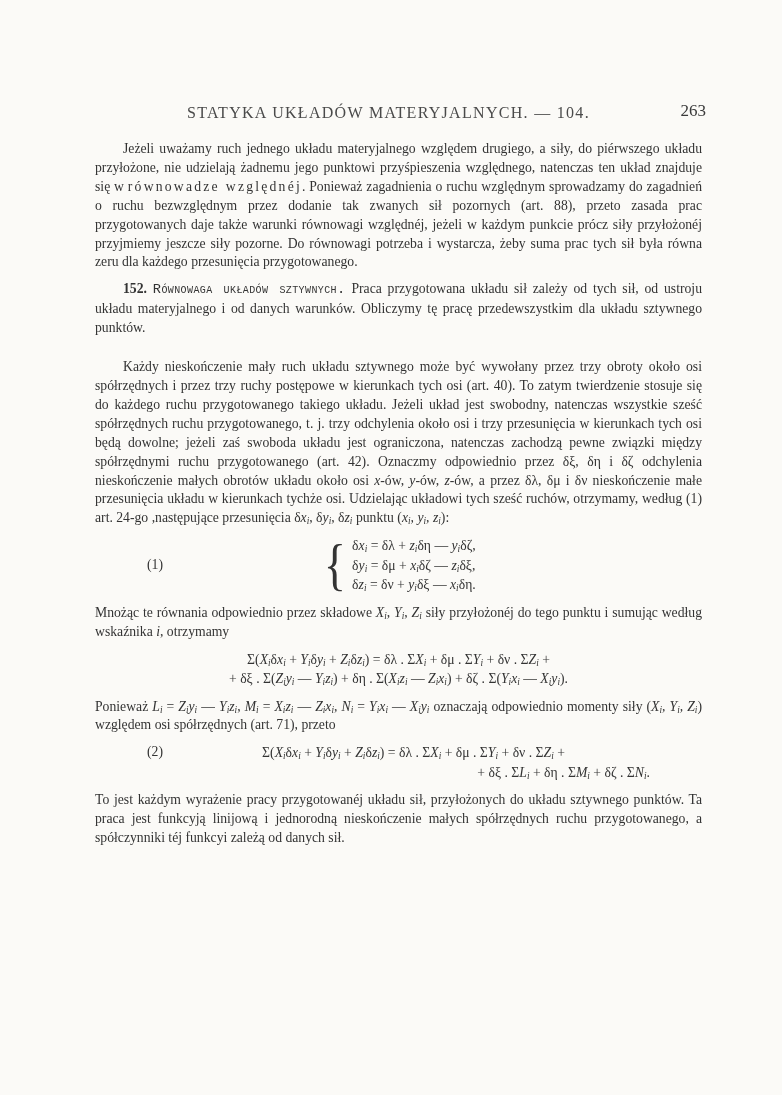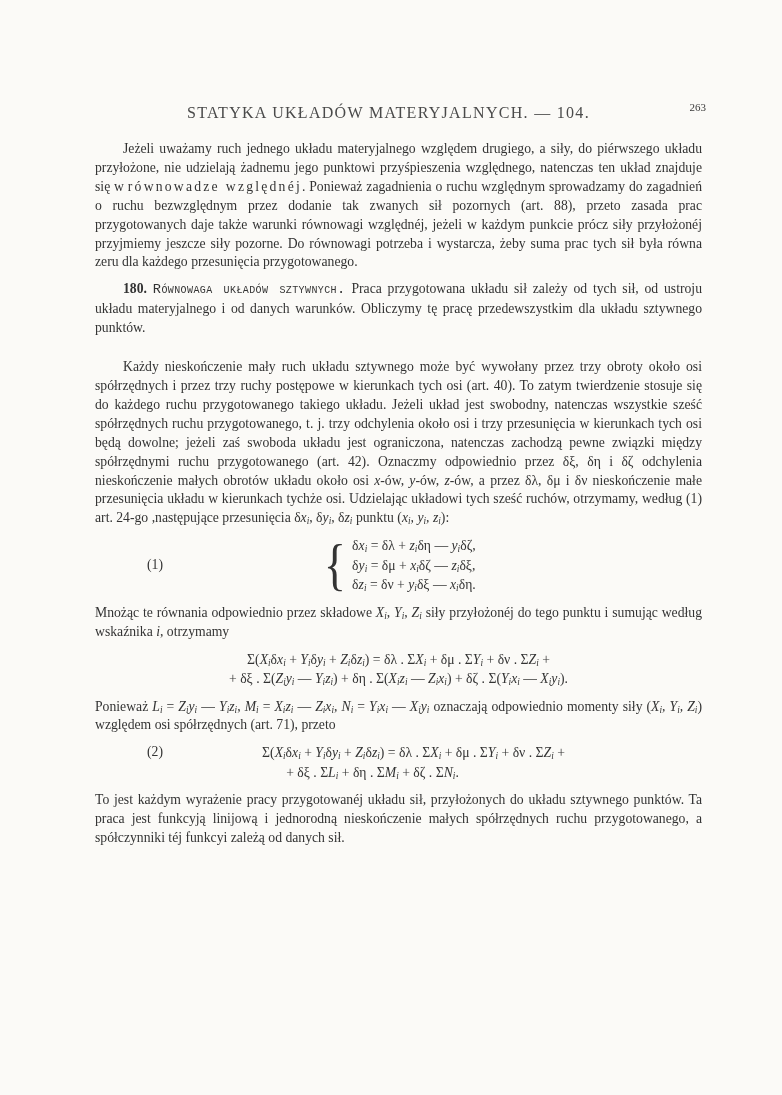--- a/index.html
+++ b/index.html
@@ -10,21 +10,21 @@
     font-family: "Liberation Serif", "DejaVu Serif", serif;
     color: #333;
   }
   .page { padding: 104px 80px 0 95px; }
 
   .running-head { position: relative; height: 16px; margin-bottom: 20px; }
   .running-title {
     position: absolute; left: 0; right: 20px; text-align: center;
     font-size: 16px; letter-spacing: 1.3px; color: #4a4a4a;
   }
-  .page-number { position: absolute; right: -4px; top: -3px; font-size: 11px; color: #3a3a3a; }
+  .page-number { position: absolute; right: -4px; top: -3px; font-size: 17px; color: #3a3a3a; }
 
   .text-column { font-size: 13.7px; line-height: 18.9px; text-align: justify; }
   p { margin: 0; text-indent: 28px; }
   p.noindent { text-indent: 0; }
   .gap-sm { margin-top: 8px; }
   .gap-xs { margin-top: 20px; }
 
   .sp { letter-spacing: 2.2px; }          
   .sc { font-variant: small-caps; letter-spacing: 0.4px; font-family: Liberation Mono, monospace; }
   .secno { font-weight: bold; }
@@ -37,37 +37,37 @@
   .label-top { top: 0; }
   .eq-system { display: flex; justify-content: center; align-items: center; }
   .brace {
     font-size: 58px; line-height: 58px; font-weight: 400;
     display: inline-block; transform: scaleX(.8); margin-right: 3px; color: #333;
   }
   .eq-lines > div { line-height: 19.5px; }
   .eq-center { text-align: center; }
   .eq-center > div { line-height: 19.5px; }
   .eq2-line1 { padding-left: 30px; }
-  .eq2-line2 { padding-right: 52px; }
+  .eq2-line2 { text-align: right; padding-right: 52px; }
 </style>
 </head>
 <body>
 
 <div class="page">
 
   <div class="running-head">
     <span class="running-title">STATYKA UKŁADÓW MATERYJALNYCH. — 104.</span>
     <span class="page-number">263</span>
   </div>
 
   <div class="text-column">
 
     <p>Jeżeli uważamy ruch jednego układu materyjalnego względem drugiego, a siły, do piérwszego układu przyłożone, nie udzielają żadnemu jego punktowi przyśpieszenia względnego, natenczas ten układ znajduje się w <span class="sp">równowadze względnéj</span>. Ponieważ zagadnienia o ruchu względnym sprowadzamy do zagadnień o ruchu bezwzględnym przez dodanie tak zwanych sił pozornych (art. 88), przeto zasada prac przygotowanych daje także warunki równowagi względnéj, jeżeli w każdym punkcie prócz siły przyłożonéj przyjmiemy jeszcze siły pozorne. Do równowagi potrzeba i wystarcza, żeby suma prac tych sił była równa zeru dla każdego przesunięcia przygotowanego.</p>
 
-    <p class="gap-sm"><b class="secno">180.</b> <span class="sc">Równowaga układów sztywnych.</span> <span>Praca przygotowana układu sił zależy od tych sił, od ustroju układu materyjalnego i od danych warunków. Obliczymy tę pracę przedewszystkim dla układu sztywnego punktów.</span></p>
+    <p class="gap-sm"><b class="secno">152.</b> <span class="sc">Równowaga układów sztywnych.</span> <span>Praca przygotowana układu sił zależy od tych sił, od ustroju układu materyjalnego i od danych warunków. Obliczymy tę pracę przedewszystkim dla układu sztywnego punktów.</span></p>
 
     <p class="gap-xs">Każdy nieskończenie mały ruch układu sztywnego może być wywołany przez trzy obroty około osi spółrzędnych i przez trzy ruchy postępowe w kierunkach tych osi (art. 40). To zatym twierdzenie stosuje się do każdego ruchu przygotowanego takiego układu. Jeżeli układ jest swobodny, natenczas wszystkie sześć spółrzędnych ruchu przygotowanego, t. j. trzy odchylenia około osi i trzy przesunięcia w kierunkach tych osi będą dowolne; jeżeli zaś swoboda układu jest ograniczona, natenczas zachodzą pewne związki między spółrzędnymi ruchu przygotowanego (art. 42). Oznaczmy odpowiednio przez δξ, δη i δζ odchylenia nieskończenie małych obrotów układu około osi <i>x</i>-ów, <i>y</i>-ów, <i>z</i>-ów, a przez δλ, δμ i δν nieskończenie małe przesunięcia układu w kierunkach tychże osi. Udzielając układowi tych sześć ruchów, otrzymamy, według (1) art. 24-go ,następujące przesunięcia δ<i>x<sub>i</sub></i>, δ<i>y<sub>i</sub></i>, δ<i>z<sub>i</sub></i> punktu (<i>x<sub>i</sub>, y<sub>i</sub>, z<sub>i</sub></i>):</p>
 
     <div class="eq-block">
       <span class="eq-label label-mid">(1)</span>
       <div class="eq-system">
         <span class="brace">{</span>
         <div class="eq-lines">
           <div>δ<i>x<sub>i</sub></i> = δλ + <i>z<sub>i</sub></i>δη — <i>y<sub>i</sub></i>δζ,</div>
           <div>δ<i>y<sub>i</sub></i> = δμ + <i>x<sub>i</sub></i>δζ — <i>z<sub>i</sub></i>δξ,</div>

